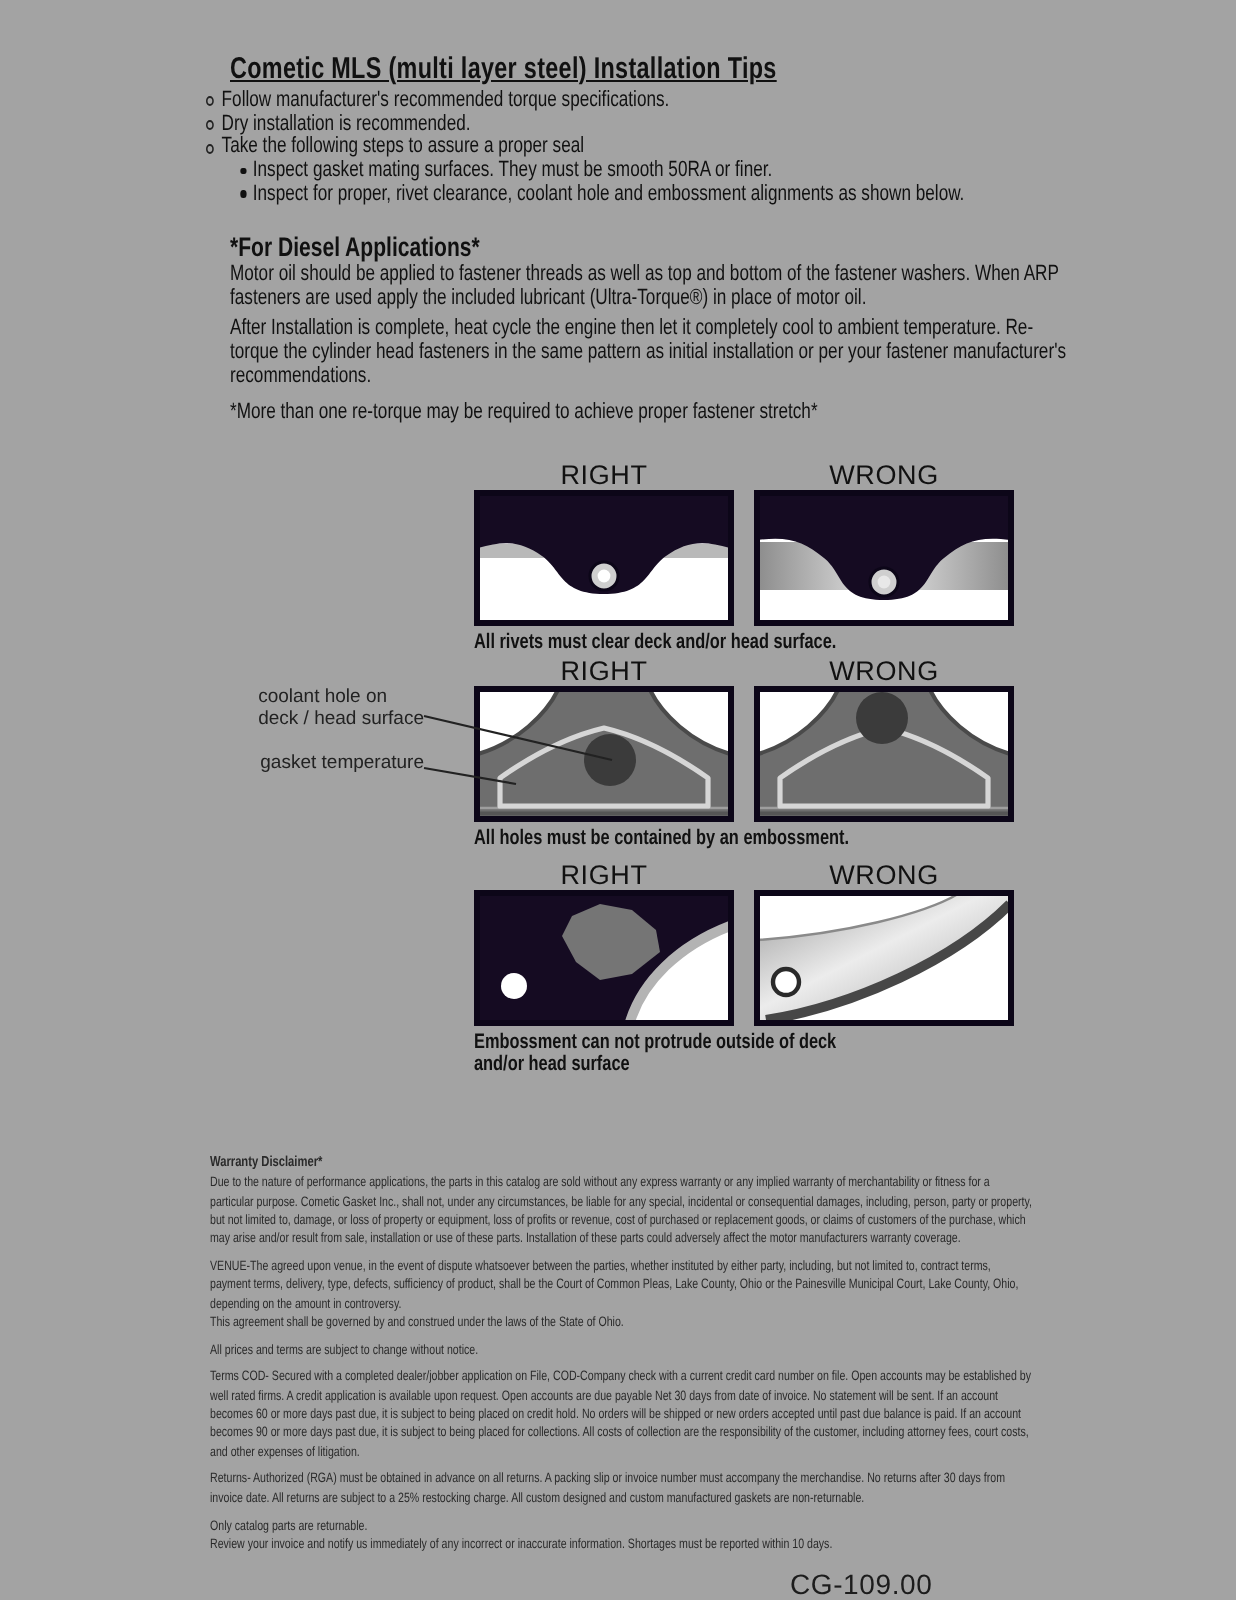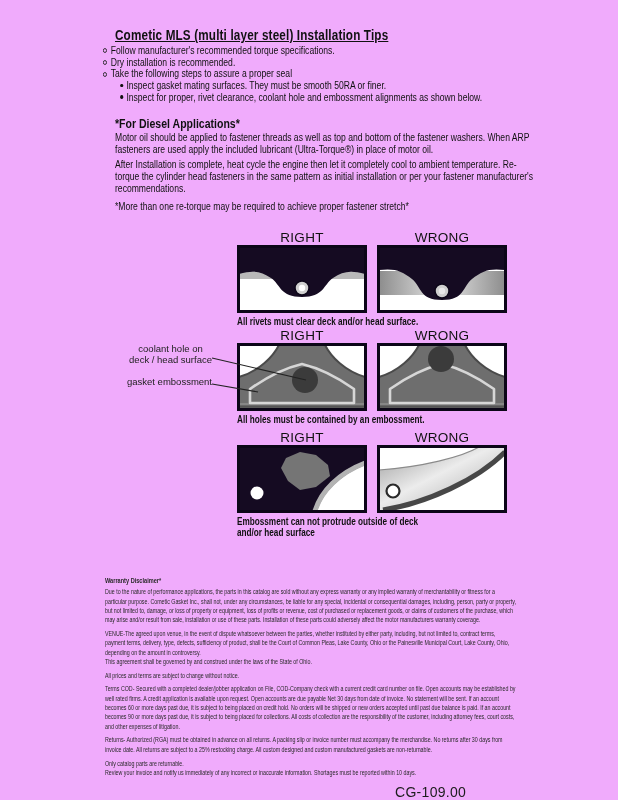--- a/index.html
+++ b/index.html
@@ -1,17 +1,17 @@
 <!DOCTYPE html>
 <html><head>
 <meta charset="utf-8">
 <style>
   html,body{margin:0;padding:0;background:#888;}
   #page{
-    position:relative;width:618px;height:800px;background:#f0abfc;
+    position:relative;width:618px;height:800px;background:#a3a3a3;
     font-family:"Liberation Sans","DejaVu Sans",sans-serif;color:#111;
     overflow:hidden;margin:0 auto;
   }
   .abs{position:absolute;}
   
   .cx{transform:scaleX(0.78);transform-origin:0 0;}
   .title{
     left:115px;top:26px;font-size:15px;font-weight:bold;
     text-decoration:underline;white-space:nowrap;letter-spacing:.2px;
   }
@@ -27,21 +27,21 @@
     background:#111;border-radius:50%;
   }
   .dheading{left:115px;top:116px;font-size:13.5px;font-weight:bold;white-space:nowrap;}
   .para{left:115px;top:132px;font-size:11px;line-height:11.9px;width:545px;}
   .para2{top:159px;}
   .note{left:115px;top:200px;font-size:11px;white-space:nowrap;}
   .dlabel{width:130px;text-align:center;font-size:13.5px;font-weight:normal;letter-spacing:.3px;}
   .dbox{width:130px;height:68px;}
   .caption{left:237px;font-size:10.5px;font-weight:bold;white-space:pre-line;line-height:11px;}
   .callout{font-size:9.5px;line-height:10.5px;color:#222;}
-  .co1{right:406px;top:344px;text-align:center;white-space:pre-line;}
+  .co1{right:406px;top:344px;text-align:left;white-space:pre-line;}
   .co2{right:406px;top:377px;text-align:right;white-space:nowrap;}
   .warranty{left:105px;top:576px;width:528px;font-size:6.8px;line-height:9.3px;color:#2a2a2a;}
   .warranty h4{margin:0 0 2px 0;font-size:7.2px;}
   .warranty p{margin:0 0 4.5px 0;white-space:pre-line;}
   .footer{left:395px;top:756px;font-size:14px;letter-spacing:.3px;color:#1c1c1c;white-space:nowrap;margin-top:28px;}
 </style>
 </head>
 <body>
 
 <div id="page">
@@ -89,21 +89,21 @@
     <rect x="1.5" y="1.5" width="127" height="65" fill="none" stroke="#0c0618" stroke-width="3"></rect>
   </svg>
 
   <div class="abs caption cx" style="top:316px">All rivets must clear deck and/or head surface.</div>
 
   <div class="abs dlabel" style="left:237px;top:328px">RIGHT</div>
   <div class="abs dlabel" style="left:377px;top:328px">WRONG</div>
 
   <div class="abs callout co1">coolant hole on
 deck / head surface</div>
-  <div class="abs callout co2">gasket embossment</div>
+  <div class="abs callout co2">gasket temperature</div>
 
   <svg class="abs dbox" style="left:237px;top:343px" viewBox="0 0 130 68">
     <rect width="130" height="68" fill="#6e6e6e"></rect>
     <path d="M2,2 H42 C36,14 22,28 2,34 Z" fill="#ffffff"></path>
     <path d="M128,2 H88 C94,14 108,28 128,34 Z" fill="#ffffff"></path>
     <path d="M42,2 C36,14 22,28 2,34" fill="none" stroke="#4a4a4a" stroke-width="2"></path>
     <path d="M88,2 C94,14 108,28 128,34" fill="none" stroke="#4a4a4a" stroke-width="2"></path>
     <line x1="2" y1="61" x2="128" y2="61" stroke="#9e9e9e" stroke-width="1.2"></line>
     <line x1="2" y1="63.8" x2="128" y2="63.8" stroke="#555555" stroke-width="2"></line>
     <path d="M13,60 L13,46 C30,34 48,25 65,21 C82,25 100,34 117,46 L117,60 Z" fill="none" stroke-linejoin="round" stroke-width="2.6" stroke="#d6d6d6"></path>

